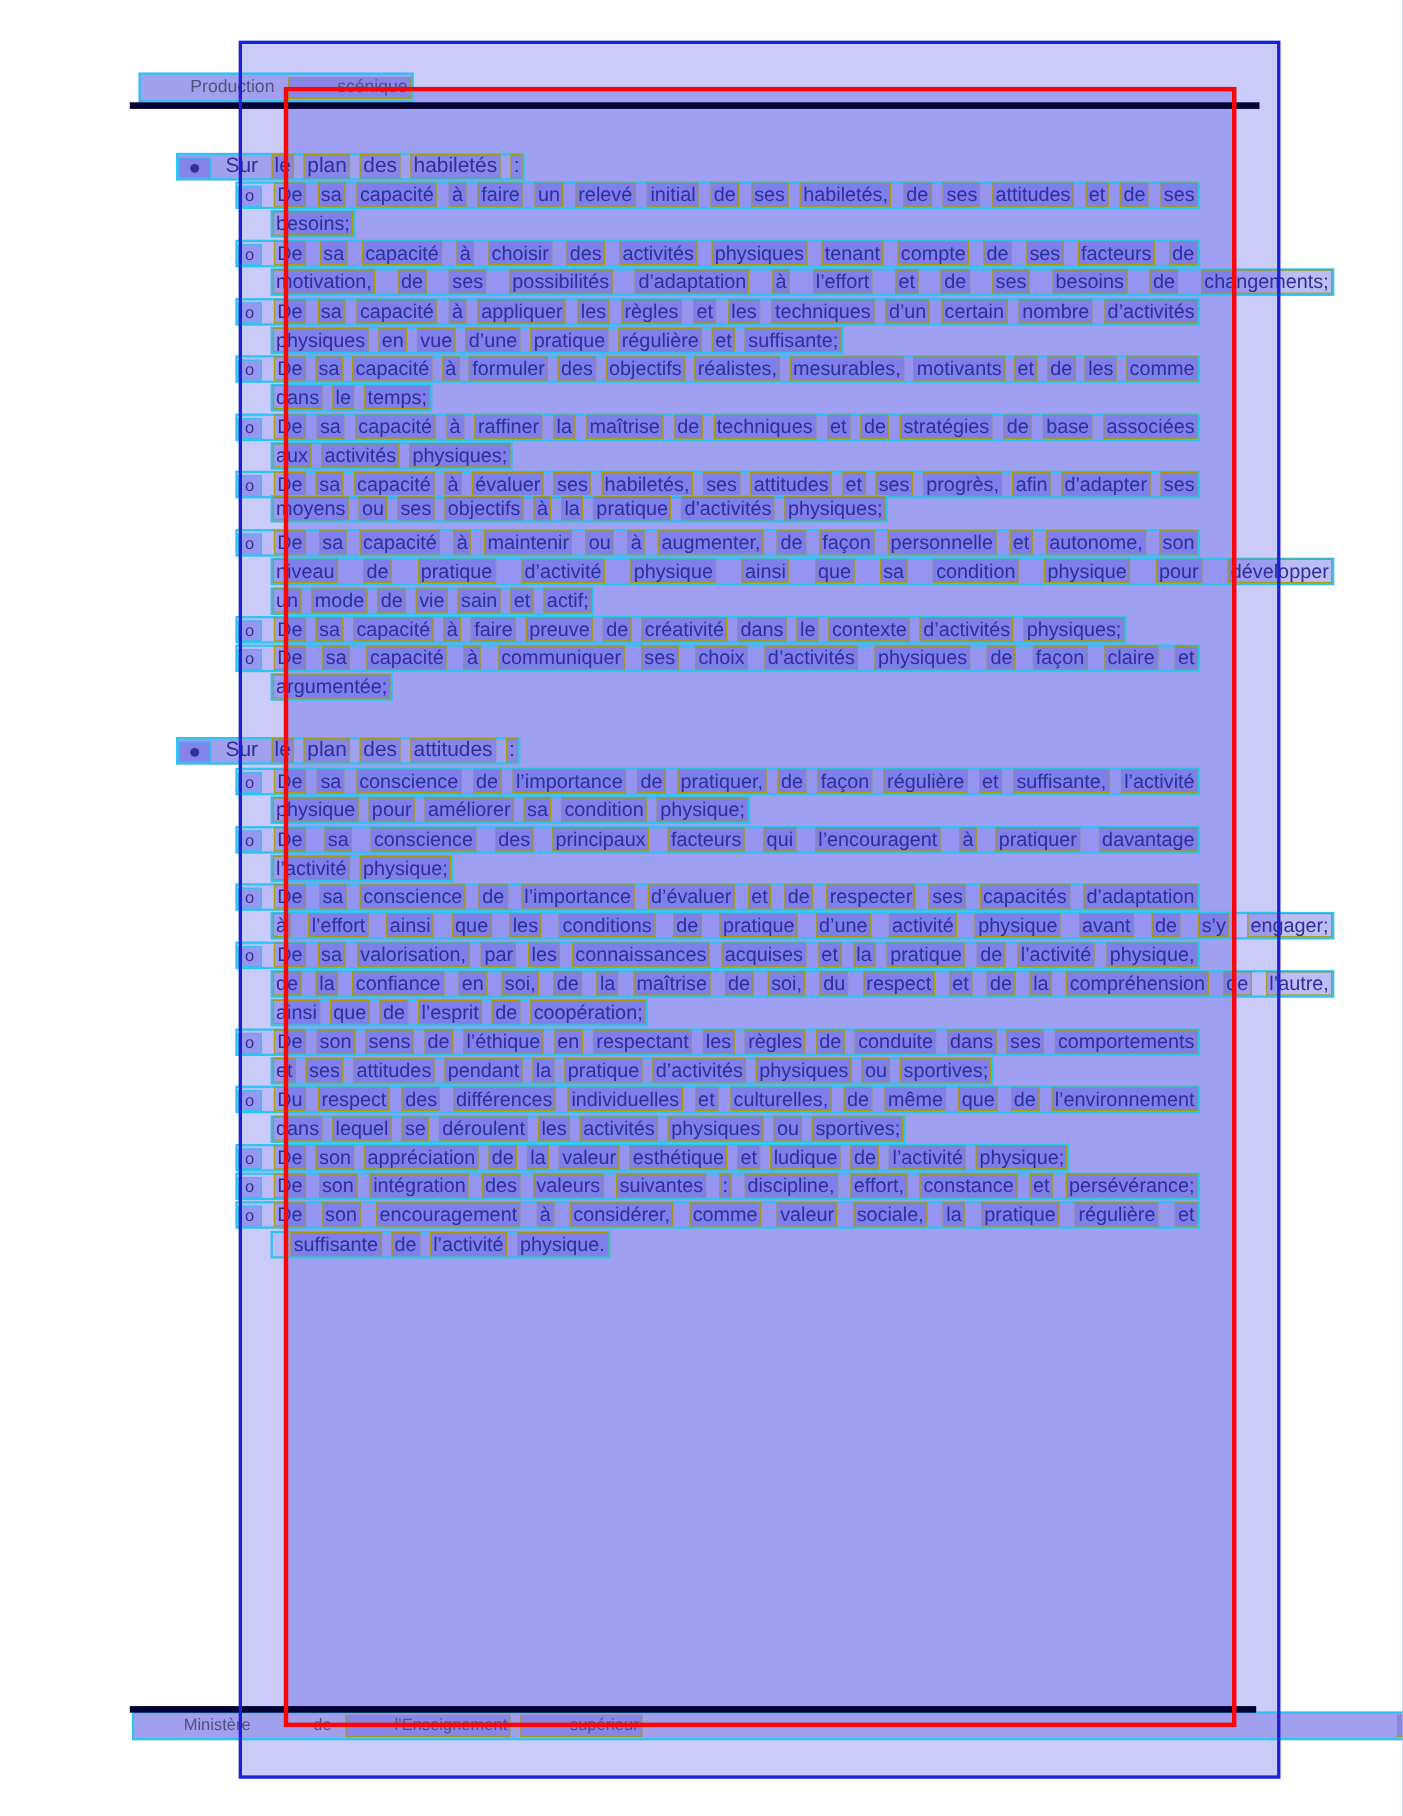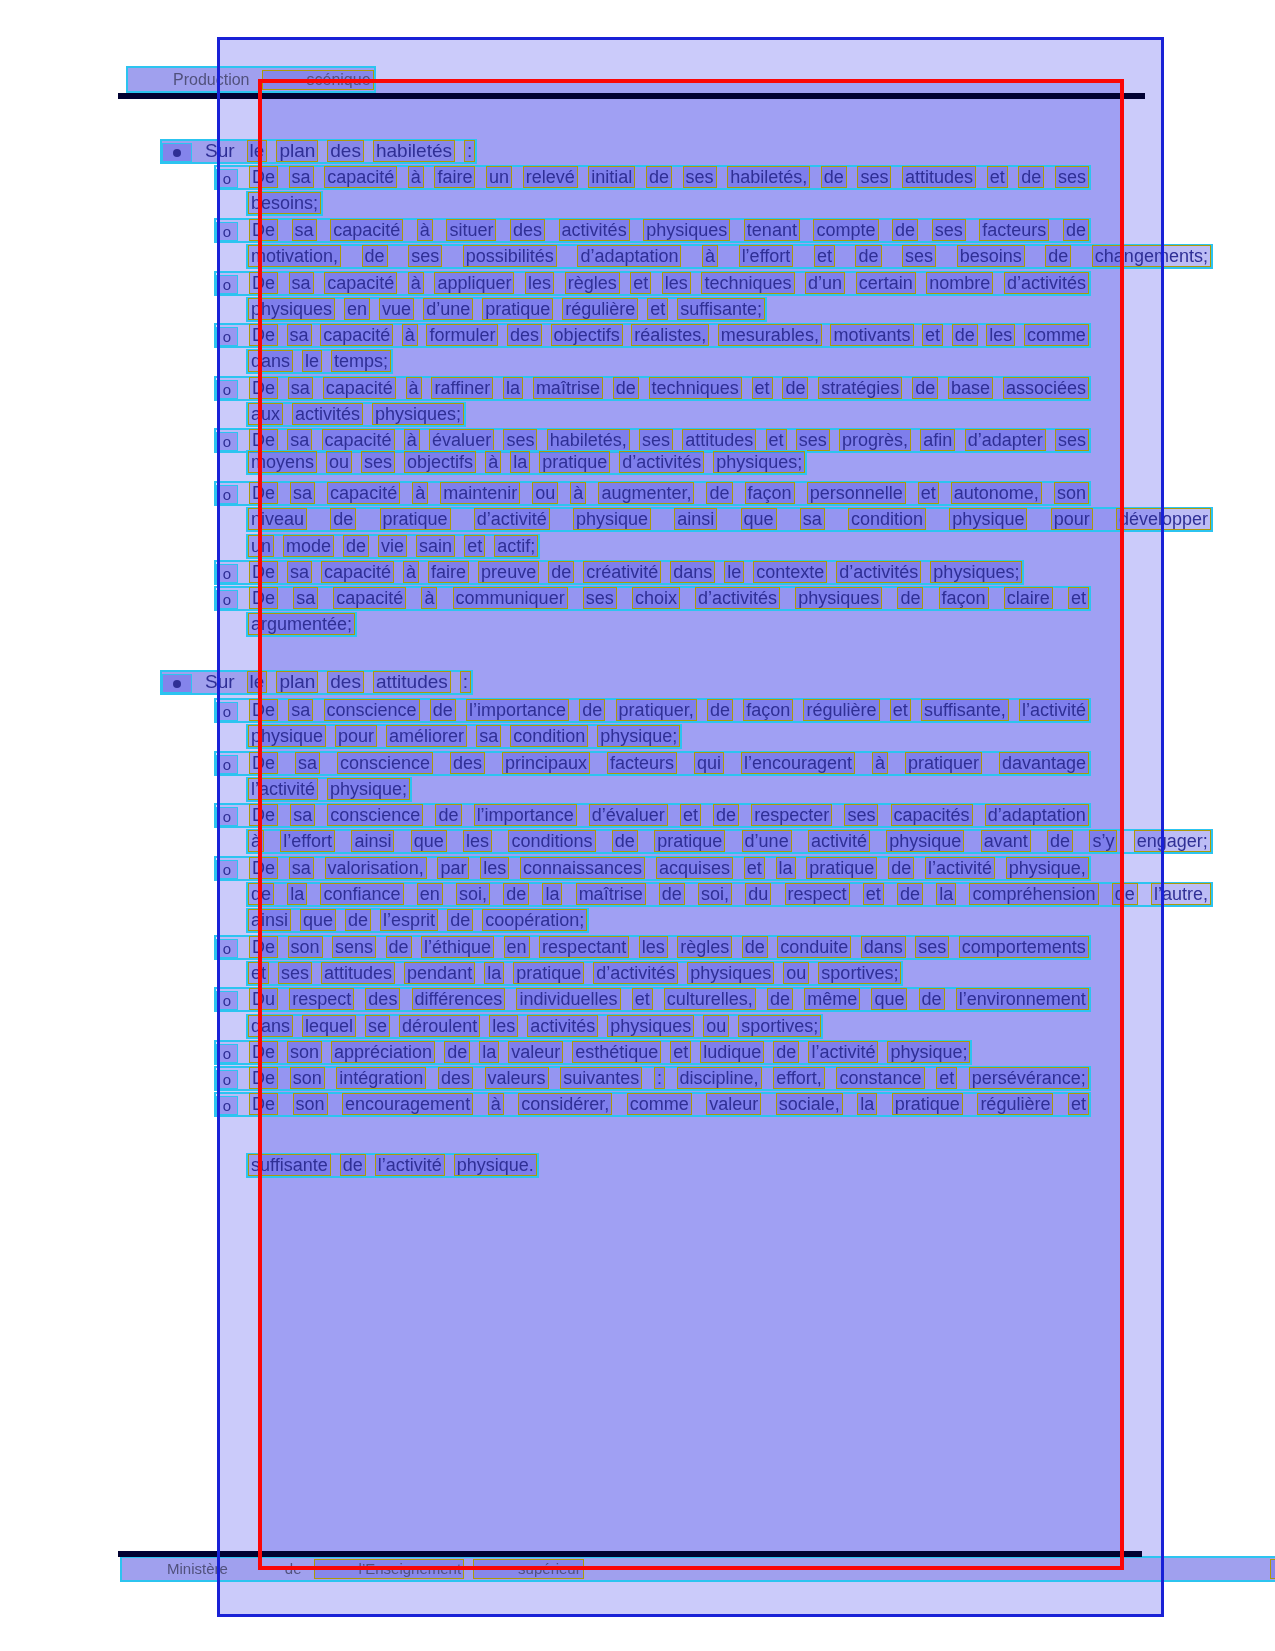--- a/index.html
+++ b/index.html
@@ -133,21 +133,21 @@
     </div>
     <div class="line kind-sub justify" style="top: 218px;">
       <span class="marker-box">
         <span class="o-mark">o</span>
       </span>
       <span class="words">
         <span class="word">De</span>
         <span class="word">sa</span>
         <span class="word">capacité</span>
         <span class="word">à</span>
-        <span class="word">situer</span>
+        <span class="word">choisir</span>
         <span class="word">des</span>
         <span class="word">activités</span>
         <span class="word">physiques</span>
         <span class="word">tenant</span>
         <span class="word">compte</span>
         <span class="word">de</span>
         <span class="word">ses</span>
         <span class="word">facteurs</span>
         <span class="word">de</span>
       </span>
@@ -661,21 +661,21 @@
         <span class="word">considérer,</span>
         <span class="word">comme</span>
         <span class="word">valeur</span>
         <span class="word">sociale,</span>
         <span class="word">la</span>
         <span class="word">pratique</span>
         <span class="word">régulière</span>
         <span class="word">et</span>
       </span>
     </div>
-    <div class="line kind-cont" style="top: 1153px;">
+    <div class="line kind-cont" style="top: 1119px; padding-left: 16px;">
       <span class="words">
         <span class="word">suffisante</span>
         <span class="word">de</span>
         <span class="word">l’activité</span>
         <span class="word">physique.</span>
       </span>
     </div>
   </div>
 
 <div id="footer-line">

